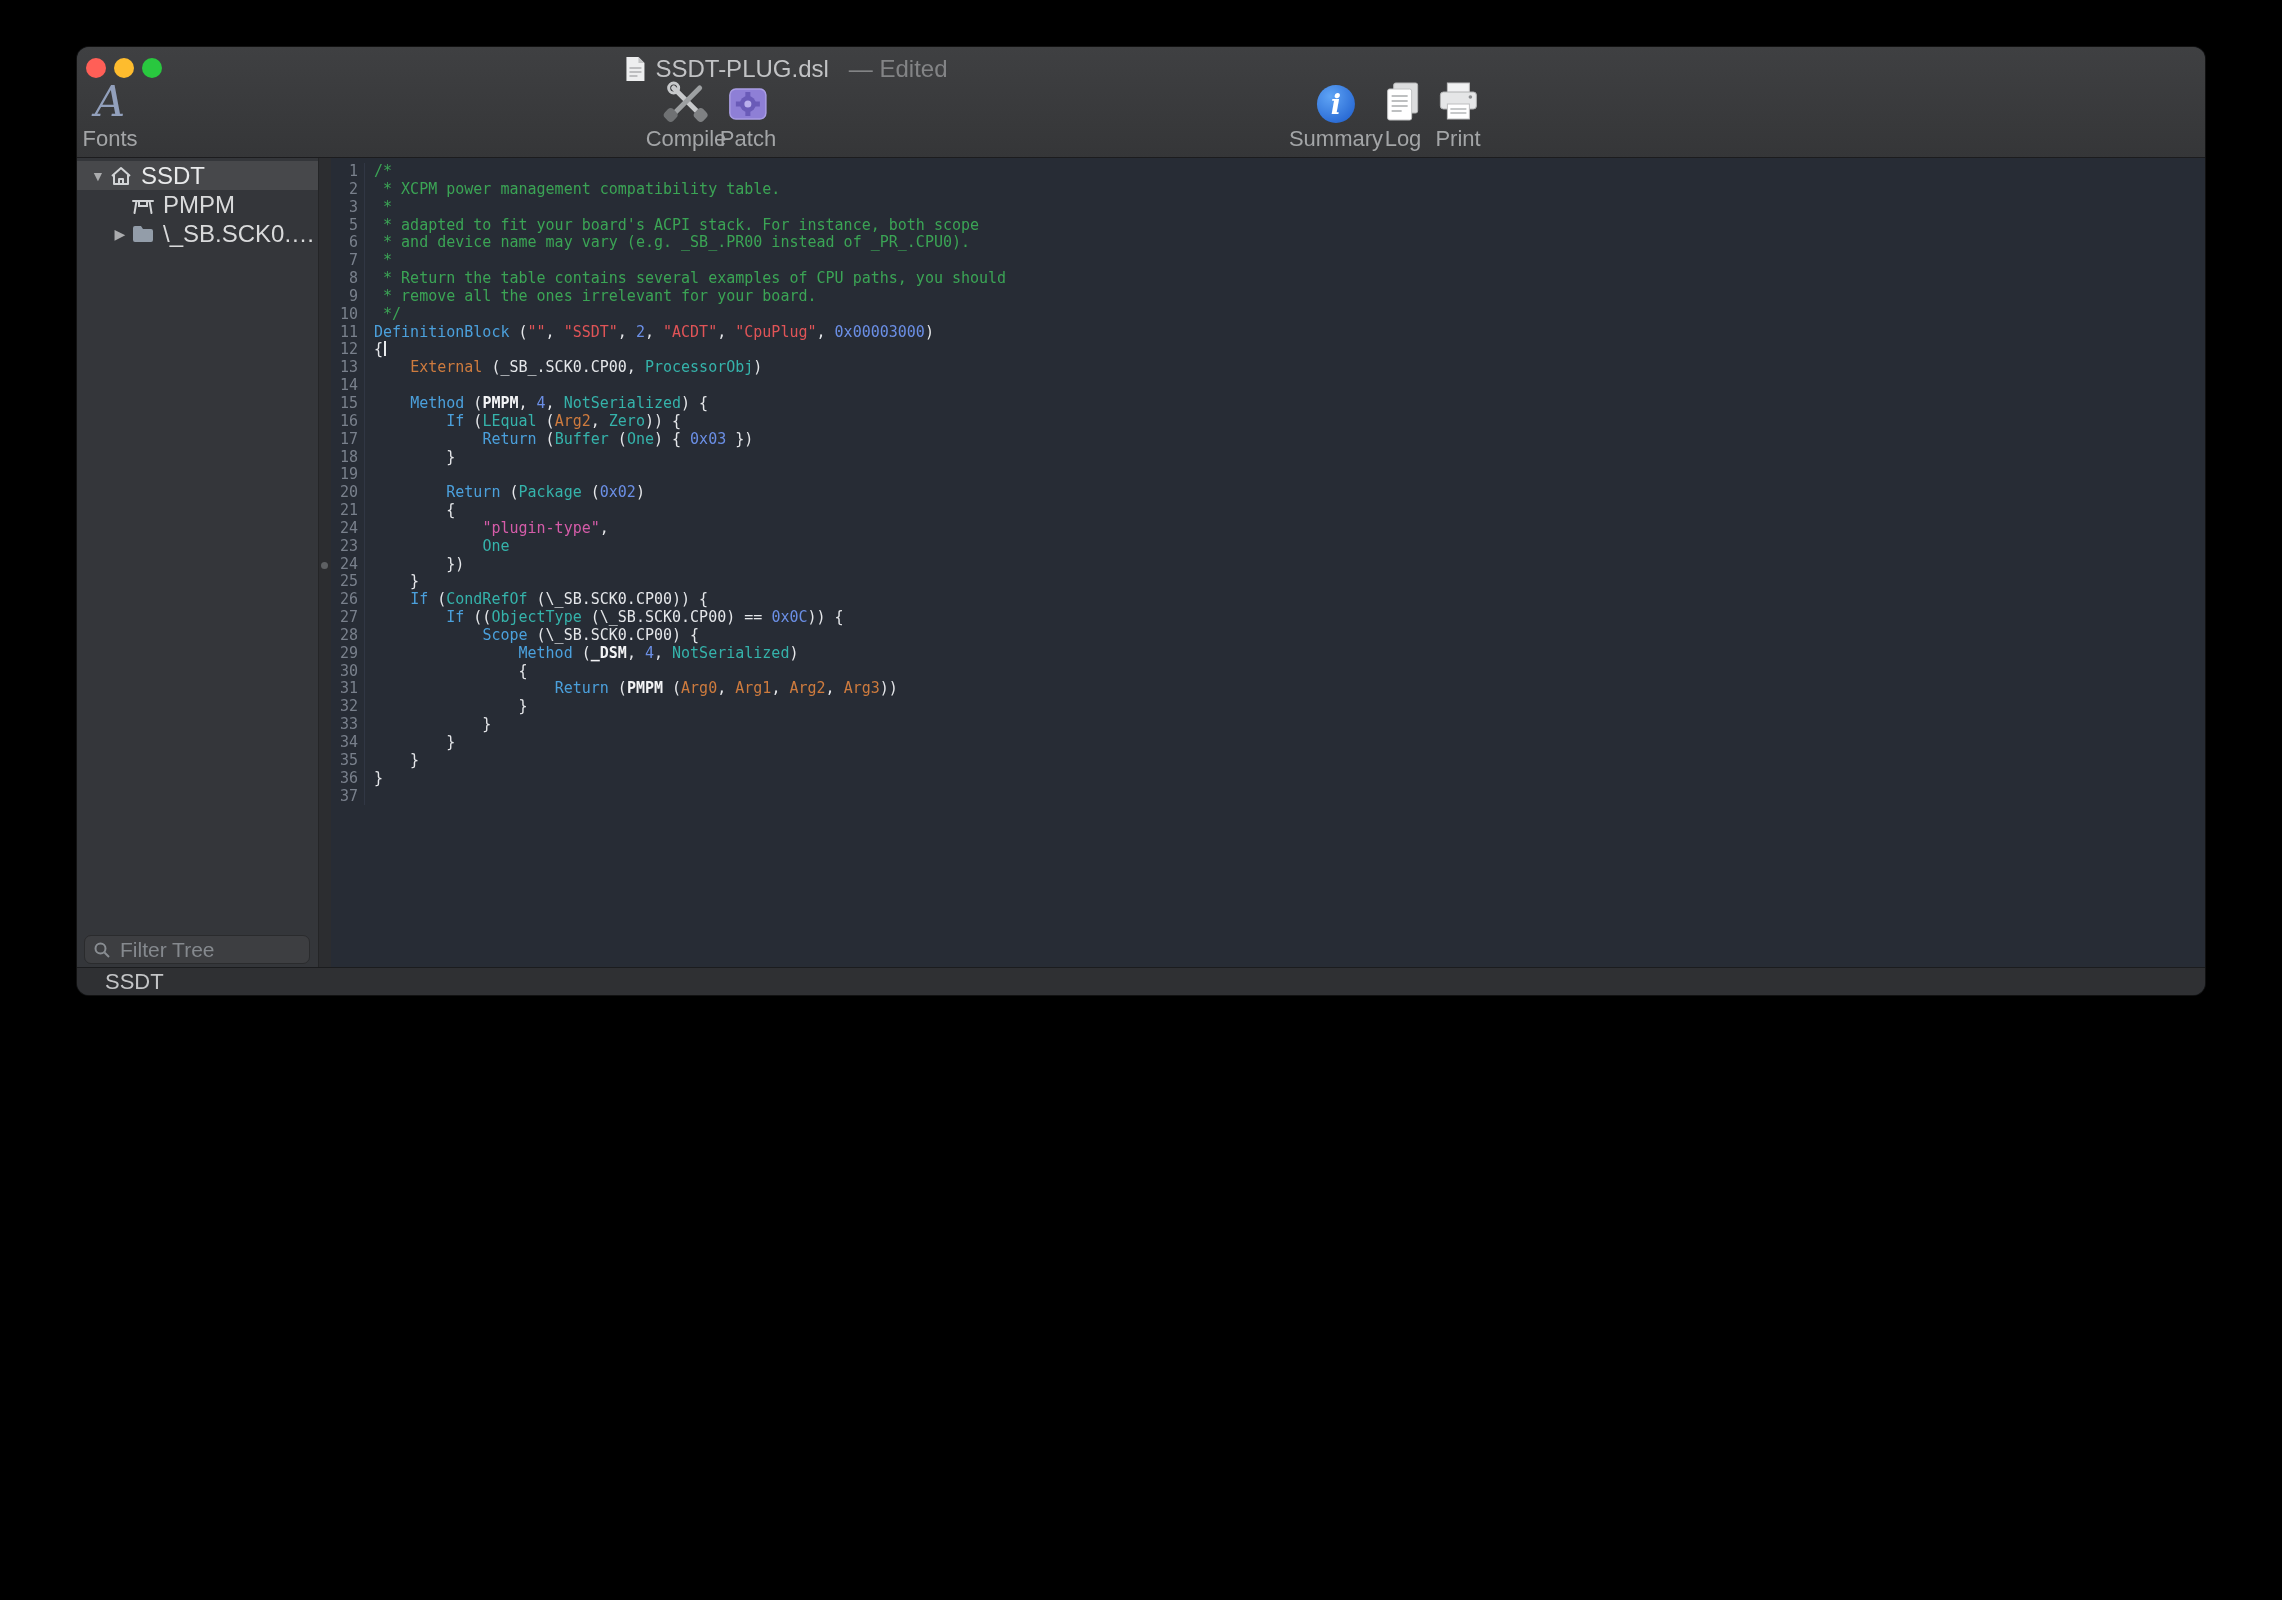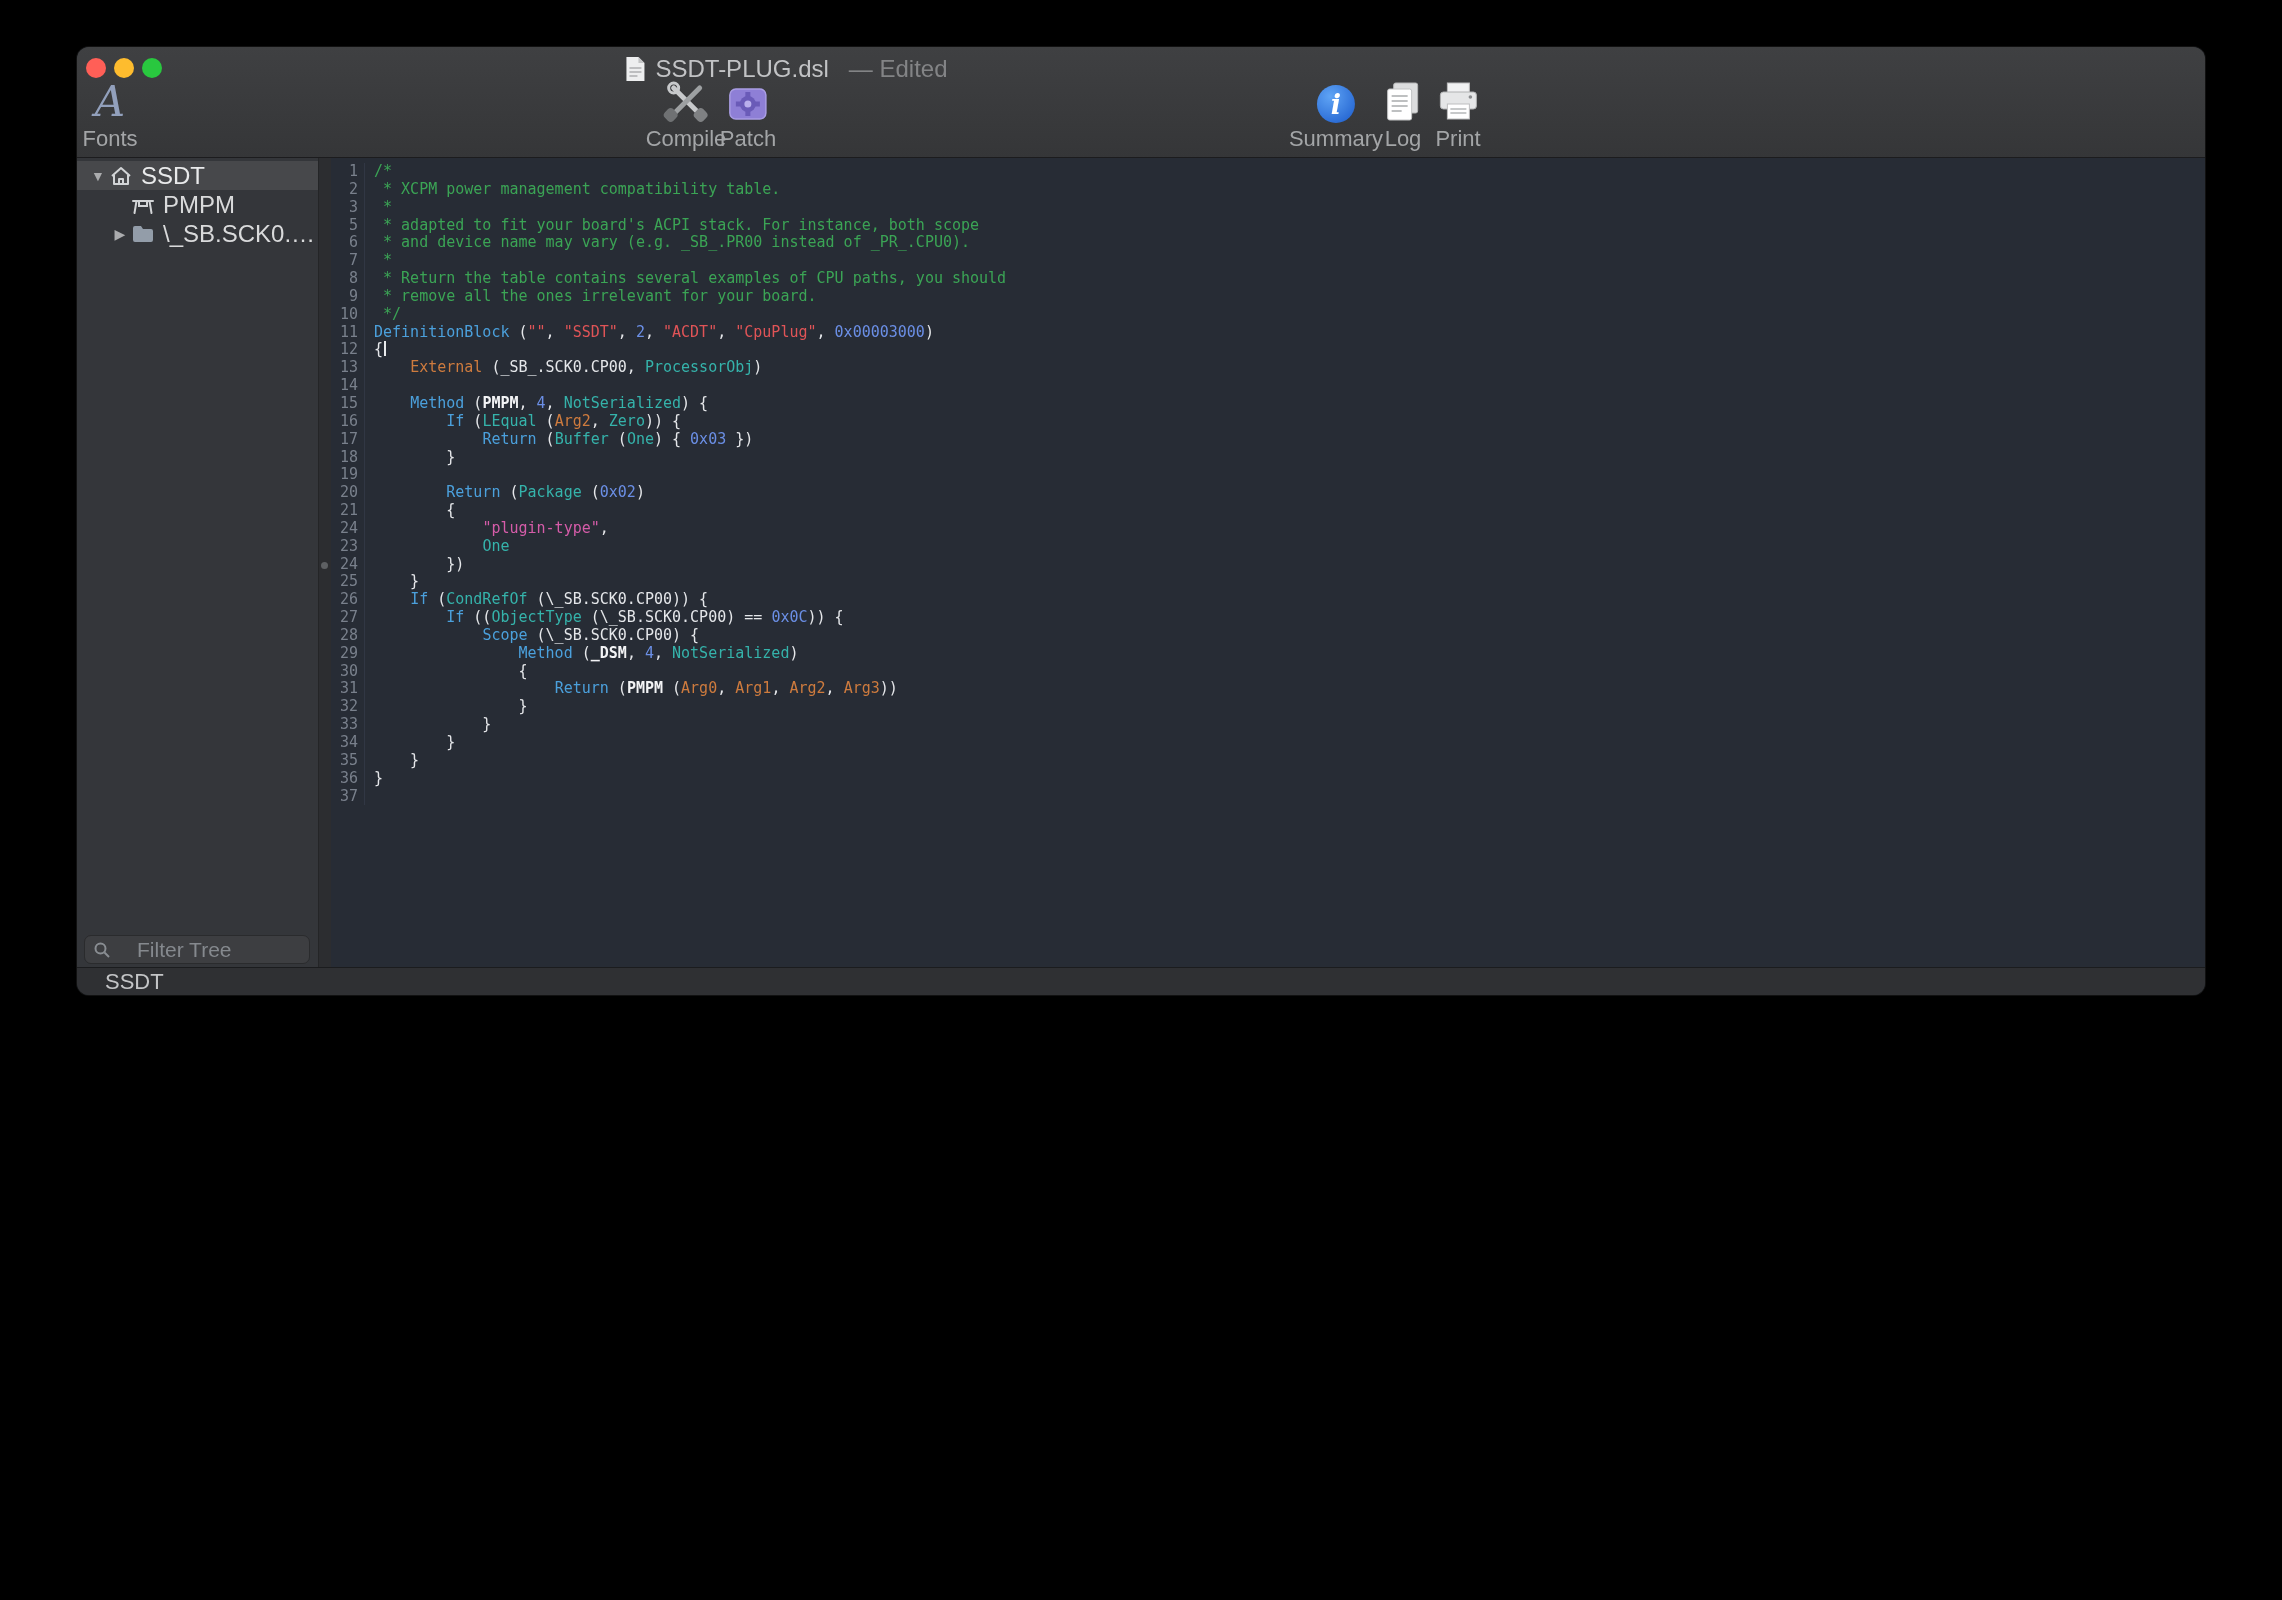--- a/index.html
+++ b/index.html
@@ -36,21 +36,21 @@
   .sidebar{position:absolute;left:0;top:0;bottom:0;width:241px;background:#34363A;}
   .tree{padding-top:3px;}
   .tree-row{height:29px;display:flex;align-items:center;font-size:24px;color:#D9DADB;white-space:nowrap;}
   .tree-row.selected{background:#47484B;color:#E9EAEB;}
   .indent0{padding-left:10px;}
   .indent1{padding-left:32px;}
   .disclosure{width:22px;font-size:14px;color:#ABACAE;text-align:center;flex:none;}
   .tree-icon{width:24px;height:24px;margin-right:8px;display:flex;align-items:center;justify-content:center;flex:none;}
   .tree-label{overflow:hidden;text-overflow:ellipsis;}
   .filter{position:absolute;left:7px;right:8px;bottom:4px;height:27px;background:#3D3E41;border:1px solid #2A2B2D;
-    border-radius:7px;display:flex;align-items:center;padding:0 8px;gap:24px;}
+    border-radius:7px;display:flex;align-items:center;padding:0 8px;gap:7px;}
   .filter input{flex:1;background:transparent;border:none;outline:none;color:#CFD1D3;font-size:21px;
     font-family:"Liberation Sans", sans-serif;min-width:0;}
   .filter input::placeholder{color:#85898E;}
   .splitter{position:absolute;left:241px;top:0;bottom:0;width:12px;background:#2C2D30;
     border-left:1px solid #242527;border-right:1px solid #202124;cursor:col-resize;}
   .knob{position:absolute;left:2px;top:404px;width:7px;height:7px;border-radius:50%;background:#5E6063;}
   
   .editor{position:absolute;left:254px;top:0;right:0;bottom:0;background:#272C35;
     font-family:"DejaVu Sans Mono", monospace;font-size:15px;line-height:17.85px;
     padding-top:5px;overflow:hidden;cursor:text;}

